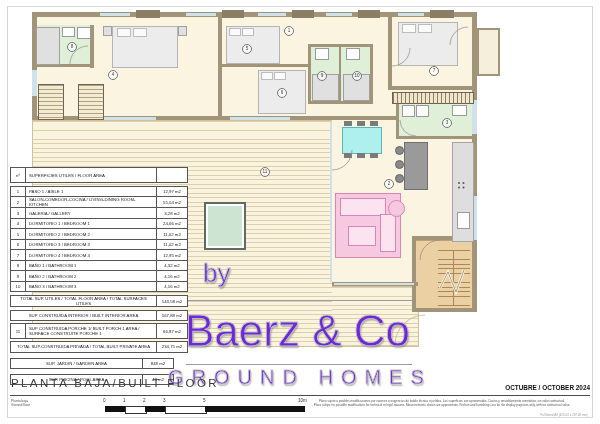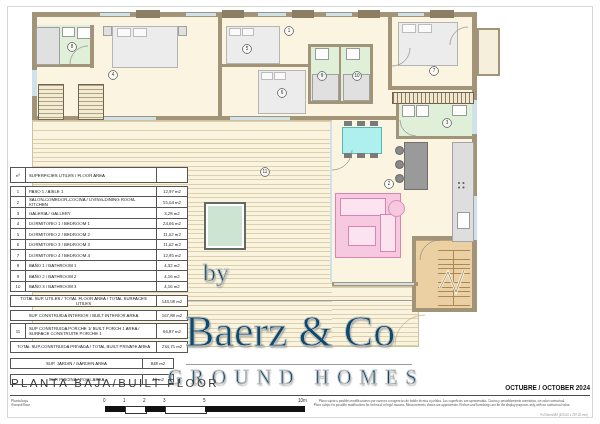--- a/index.html
+++ b/index.html
@@ -41,21 +41,21 @@
   
   .tblwrap{position:absolute;left:10px;top:168px;width:178px;z-index:6;font-size:4.3px;color:#1c1c1c;}
   .trow{display:flex;border:0.7px solid #555;background:#fff;min-height:9.2px;margin-top:-0.7px;align-items:stretch;}
   .tnum{width:14px;border-right:0.7px solid #555;display:flex;align-items:center;justify-content:center;flex:none;}
   .tlabel{flex:1;display:flex;align-items:center;padding:0 3px;}
   .tval{width:30px;border-left:0.7px solid #555;display:flex;align-items:center;justify-content:center;flex:none;}
   .theader{height:14px;}
   .center .tlabel{justify-content:center;text-align:center;}
   .g3{margin-top:3px;} .g2{margin-top:2px;} .g5{margin-top:5px;} .tall{min-height:14px;}
   
-  .wm{position:absolute;font-family:Liberation Serif, serif;color:#0c4a6e;z-index:10;
+  .wm{position:absolute;font-family:Liberation Sans, sans-serif;color:#6d28d9;z-index:10;
       -webkit-text-stroke:0.8px #c2c2c2;text-shadow:1px 1.5px 1.5px rgba(110,110,110,0.5);}
   .wmline{position:absolute;background:#9b9b9b;height:1px;z-index:10;}
   
   .sheet-title{position:absolute;left:11px;top:377px;font-size:11.5px;letter-spacing:2.4px;color:#3a3a3a;z-index:12;}
   .rule{position:absolute;left:10px;top:395px;width:580px;height:0.9px;background:#4a4a4a;z-index:12;}
   .subt{position:absolute;left:11px;top:399px;font-size:3.4px;line-height:4.2px;color:#555;z-index:12;}
   .tick{position:absolute;top:398px;font-size:4.6px;color:#333;z-index:12;}
   .seg{position:absolute;top:406px;height:5.5px;z-index:12;}
   .seg.b{background:#111;}
   .seg.w{background:#fff;border:0.6px solid #333;}

